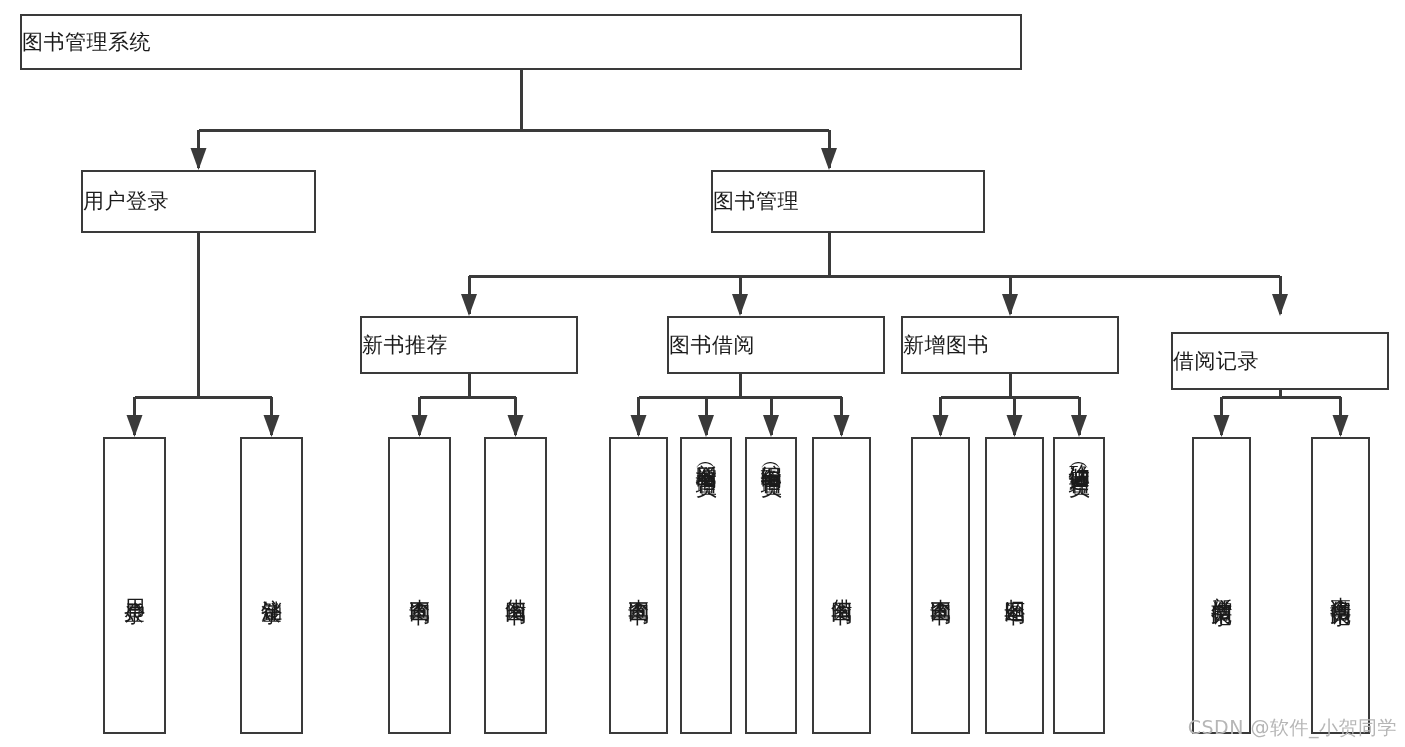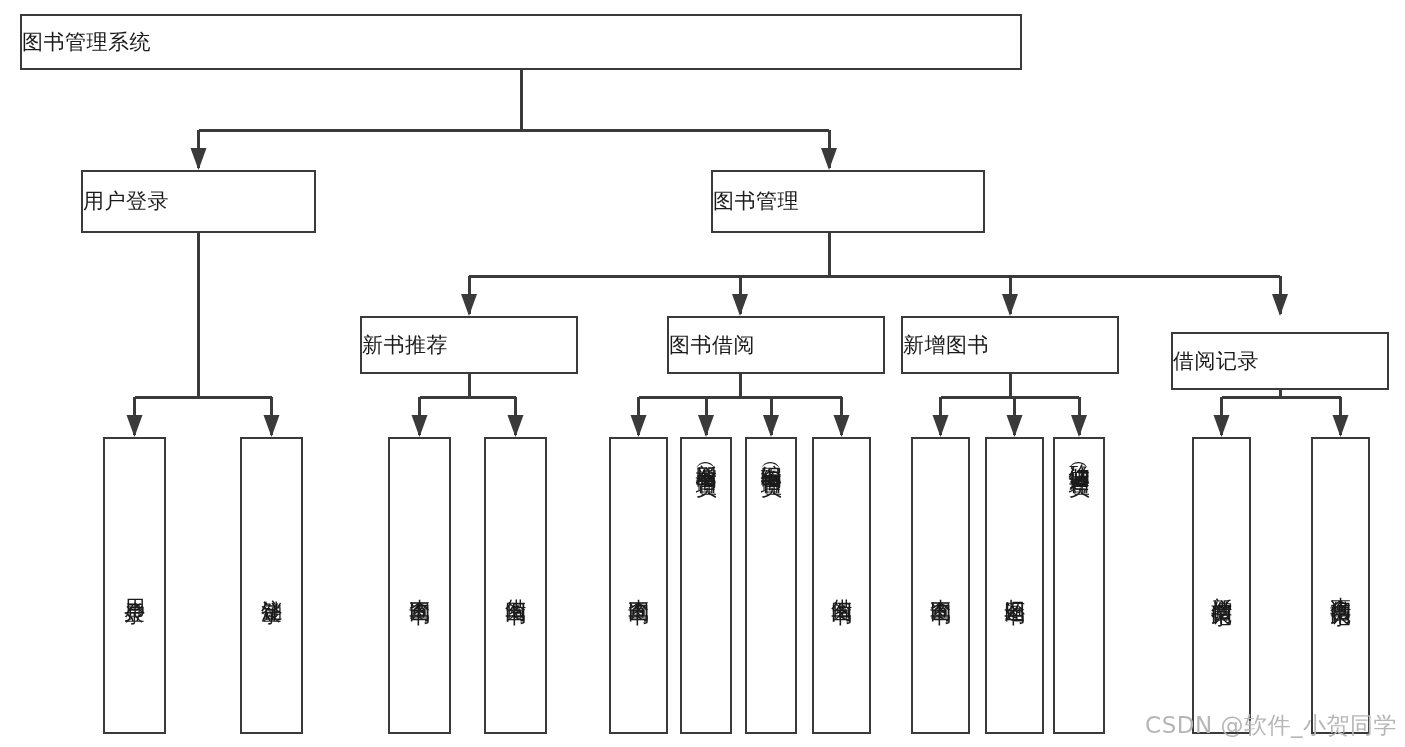--- a/index.html
+++ b/index.html
@@ -61,21 +61,21 @@
     top: 0;
     width: 1405px;
     height: 747px;
     pointer-events: none;
   }
   #watermark {
     position: absolute;
     right: 8px;
     bottom: 6px;
     color: #b6b6b6;
-    font-size: 23px;
+    font-size: 19px;
     letter-spacing: 0.5px;
     white-space: nowrap;
   }
 </style>
 </head>
 <body>
 
 <div id="diagram-root">
 
   <svg id="connectors" viewBox="0 0 1405 747" width="1405" height="747" xmlns="http://www.w3.org/2000/svg">

